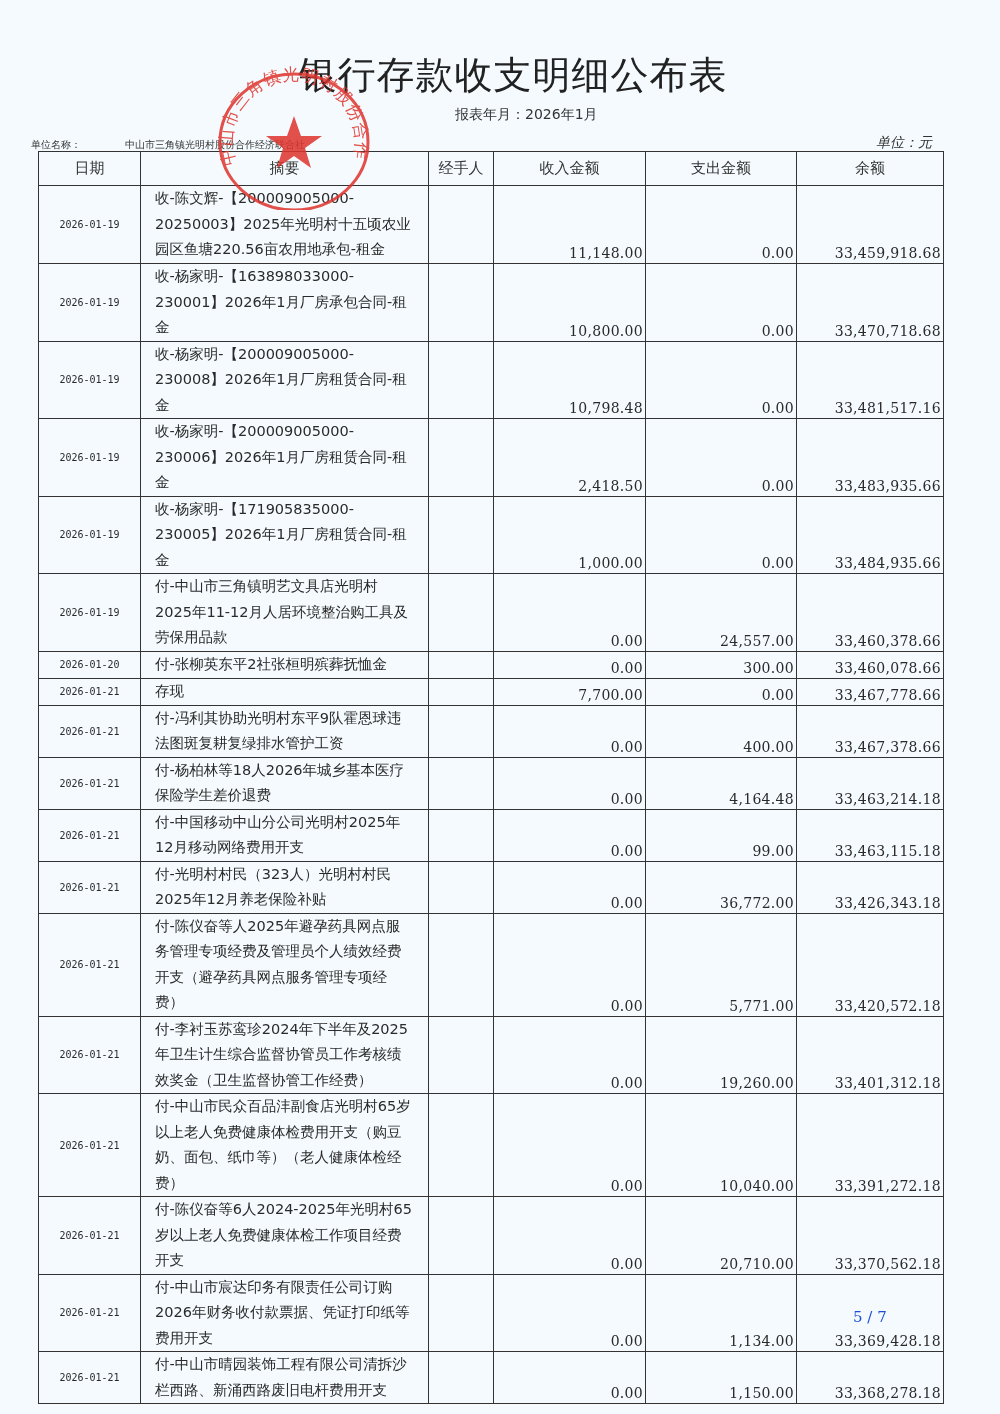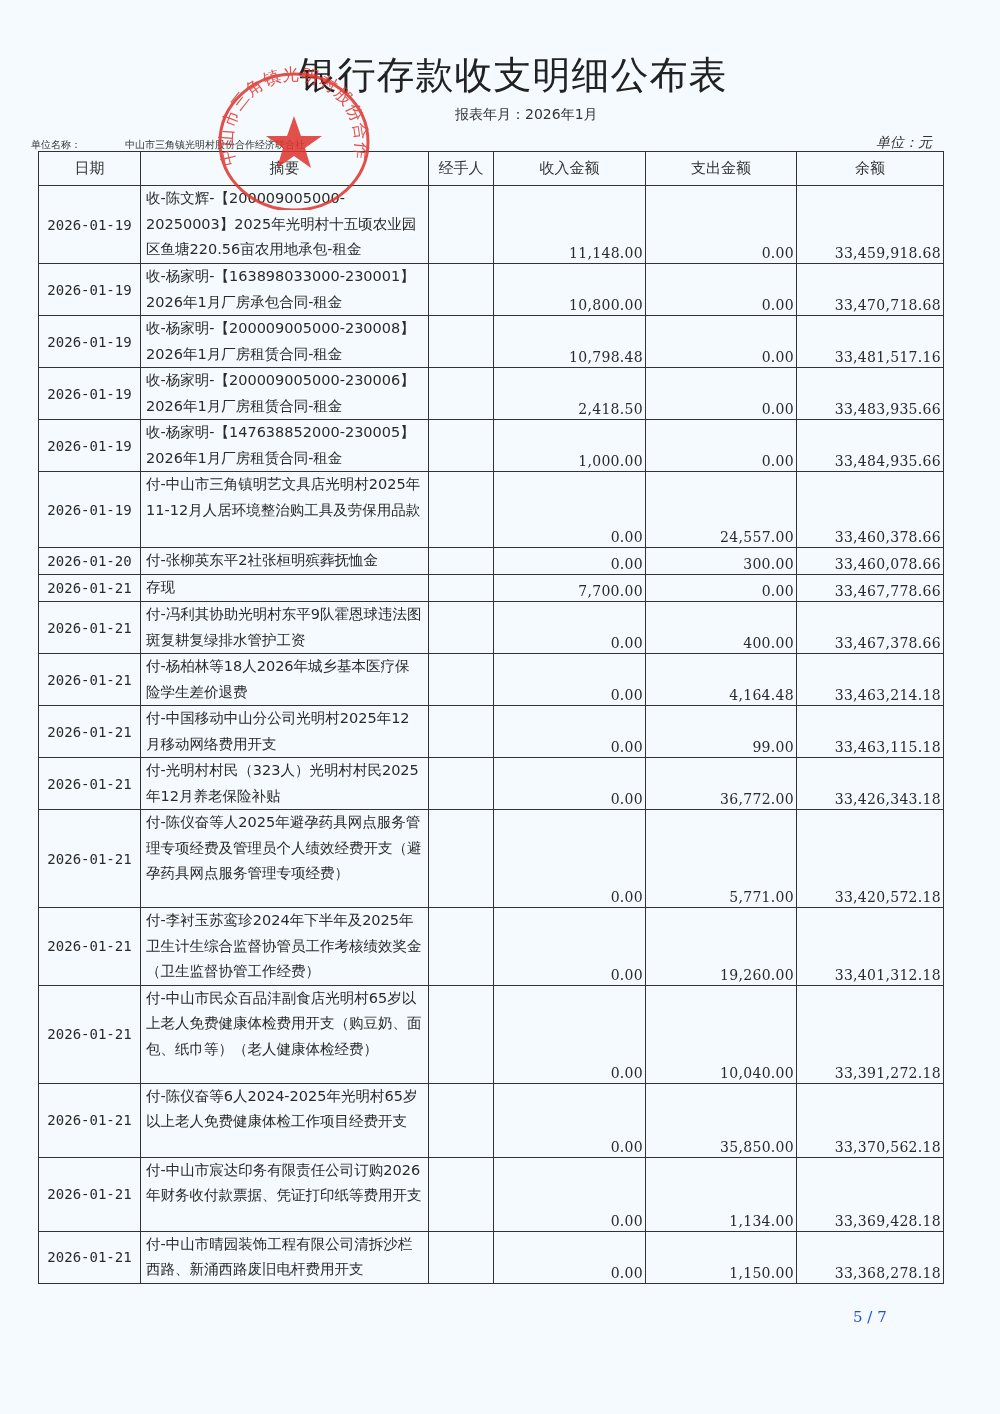--- a/index.html
+++ b/index.html
@@ -25,22 +25,22 @@
     .unit {
       position: absolute; top: 134px; right: 68px; font-size: 14px; color: #333; font-style: italic;
     }
     table {
       position: absolute; top: 151px; left: 38px; width: 905px;
       border-collapse: collapse; table-layout: fixed;
       font-size: 14px;
     }
     th, td { border: 1.5px solid #333; padding: 0 3px; }
     th { height: 33px; font-weight: normal; font-size: 15px; color: #333; }
-    td.date { text-align: center; vertical-align: middle; font-family: "DejaVu Sans Mono", "Liberation Mono", monospace; font-size: 14px; }
-    td.summary { vertical-align: top; line-height: 25.5px; padding: 0 5px; font-size: 14.5px; }
+    td.date { text-align: center; vertical-align: middle; font-family: "DejaVu Sans Mono", "Liberation Mono", monospace; font-size: 10px; }
+    td.summary { vertical-align: top; line-height: 25.5px; padding: 0 14px; font-size: 14.5px; }
     td.num { text-align: right; vertical-align: bottom; font-family: "DejaVu Serif", "Liberation Serif", serif; font-size: 14px; padding: 0 2px 2px 0; letter-spacing: 0.3px; }
     td.handler { }
     .stamp {
       position: absolute; left: 214px; top: 64px; width: 160px; height: 146px;
       pointer-events: none; opacity: 0.85;
     }
     .page-num {
       position: absolute; top: 1308px; left: 853px; font-size: 15px; color: #1d4ed8;
       font-family: "DejaVu Serif", "Liberation Serif", serif;
     }
@@ -107,21 +107,21 @@
       <tr style="height: 51px;">
         <td class="date">2026-01-19</td>
         <td class="summary">收-杨家明-【200009005000-230006】2026年1月厂房租赁合同-租金</td>
         <td class="handler"></td>
         <td class="num">2,418.50</td>
         <td class="num">0.00</td>
         <td class="num">33,483,935.66</td>
       </tr>
       <tr style="height: 51px;">
         <td class="date">2026-01-19</td>
-        <td class="summary">收-杨家明-【147638852000-230005】2026年1月厂房租赁合同-租金</td>
+        <td class="summary">收-杨家明-【171905835000-230005】2026年1月厂房租赁合同-租金</td>
         <td class="handler"></td>
         <td class="num">1,000.00</td>
         <td class="num">0.00</td>
         <td class="num">33,484,935.66</td>
       </tr>
       <tr style="height: 76px;">
         <td class="date">2026-01-19</td>
         <td class="summary">付-中山市三角镇明艺文具店光明村2025年11-12月人居环境整治购工具及劳保用品款</td>
         <td class="handler"></td>
         <td class="num">0.00</td>
@@ -198,21 +198,21 @@
         <td class="handler"></td>
         <td class="num">0.00</td>
         <td class="num">10,040.00</td>
         <td class="num">33,391,272.18</td>
       </tr>
       <tr style="height: 74px;">
         <td class="date">2026-01-21</td>
         <td class="summary">付-陈仪奋等6人2024-2025年光明村65岁以上老人免费健康体检工作项目经费开支</td>
         <td class="handler"></td>
         <td class="num">0.00</td>
-        <td class="num">35,850.00</td>
+        <td class="num">20,710.00</td>
         <td class="num">33,370,562.18</td>
       </tr>
       <tr style="height: 74px;">
         <td class="date">2026-01-21</td>
         <td class="summary">付-中山市宸达印务有限责任公司订购2026年财务收付款票据、凭证打印纸等费用开支</td>
         <td class="handler"></td>
         <td class="num">0.00</td>
         <td class="num">1,134.00</td>
         <td class="num">33,369,428.18</td>
       </tr>

